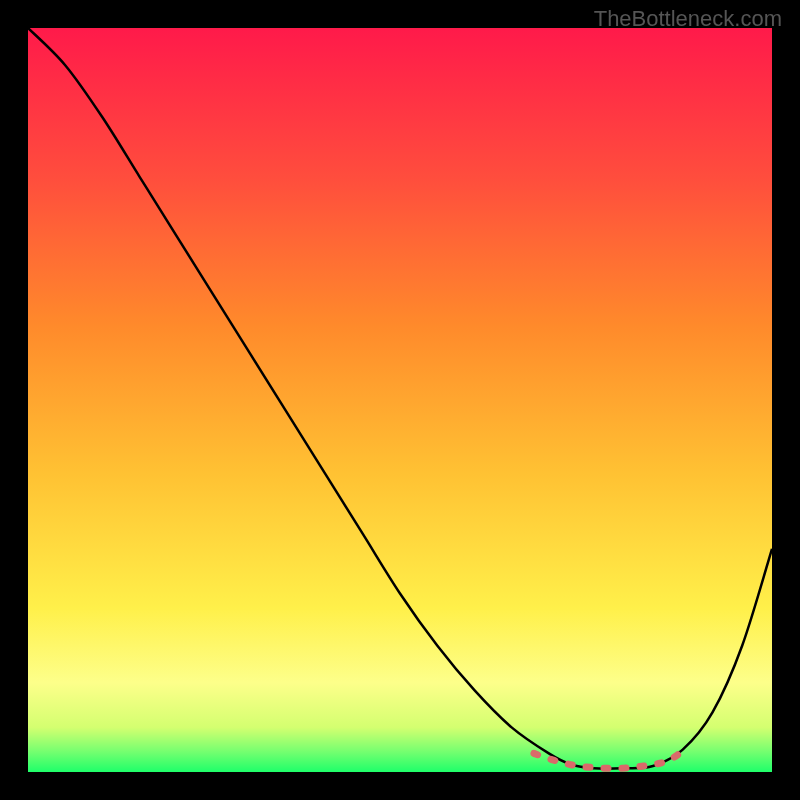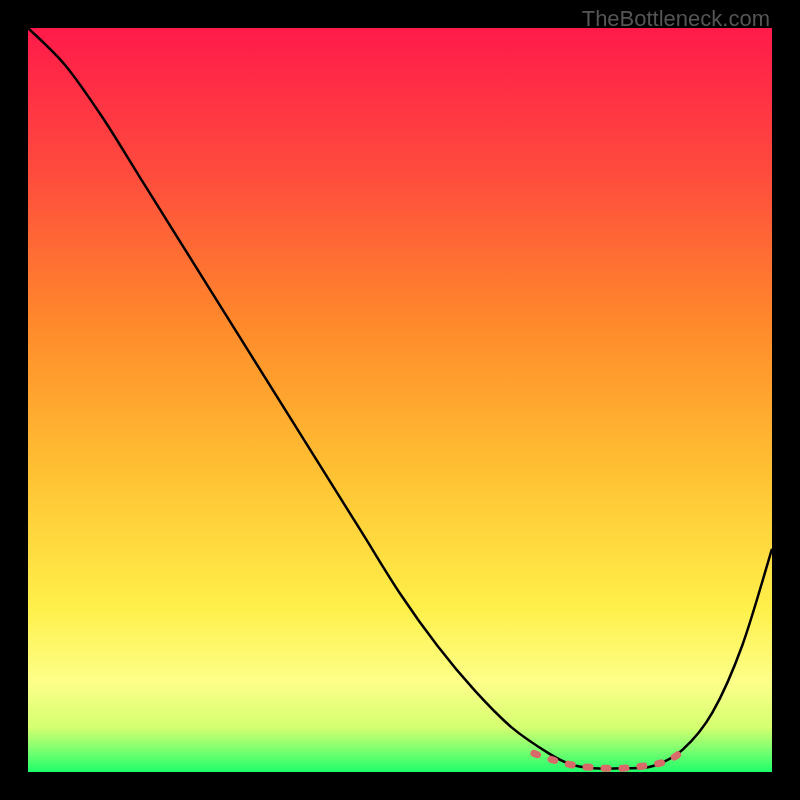--- a/index.html
+++ b/index.html
@@ -7,21 +7,21 @@
     padding: 0;
     width: 800px;
     height: 800px;
     background: #000;
     position: relative;
     font-family: Arial, sans-serif;
   }
   .watermark {
     position: absolute;
     top: 6px;
-    right: 30px;
+    right: 18px;
     color: #555;
     font-size: 22px;
     font-weight: 500;
     z-index: 10;
   }
   .plot-area {
     position: absolute;
     top: 28px;
     left: 28px;
     width: 744px;

